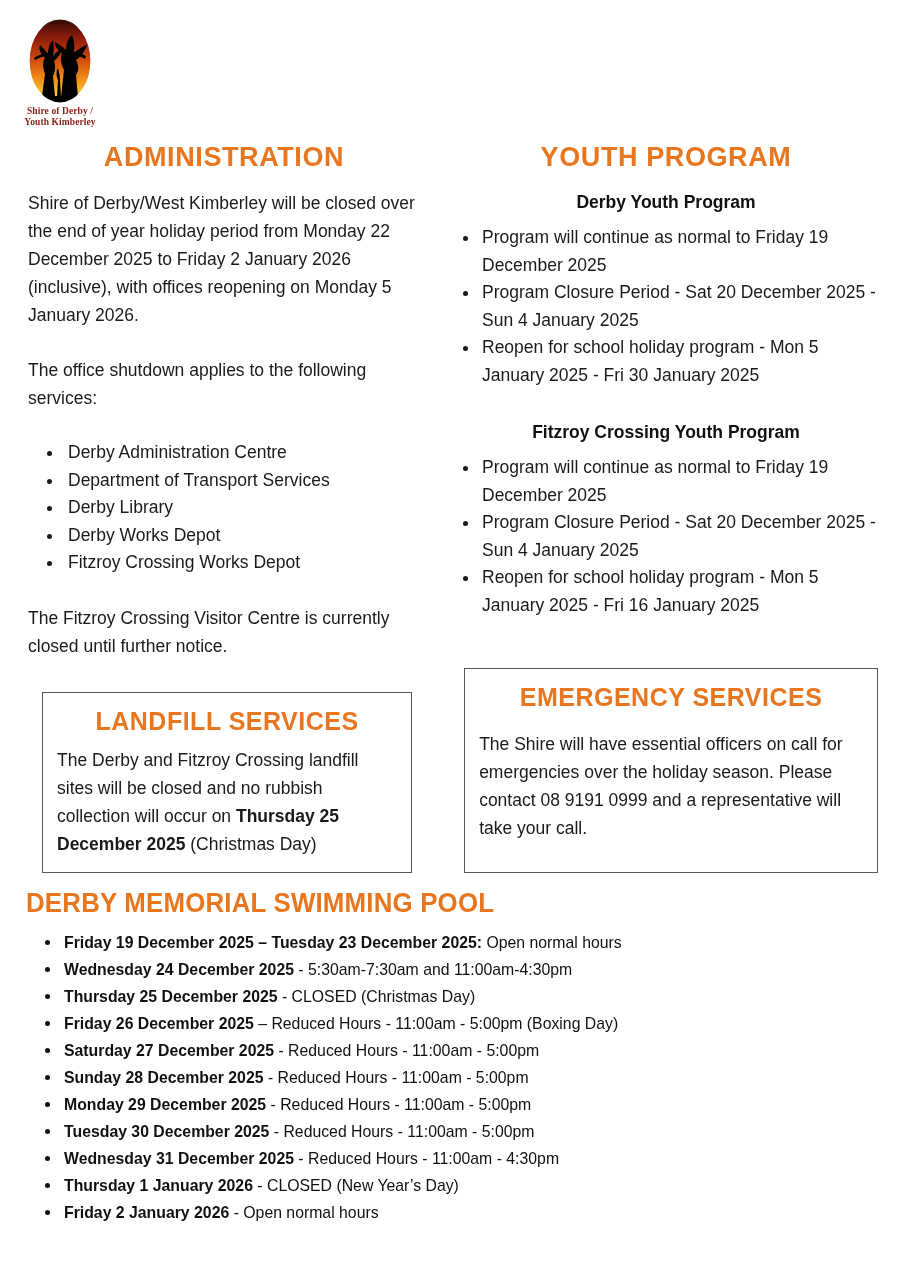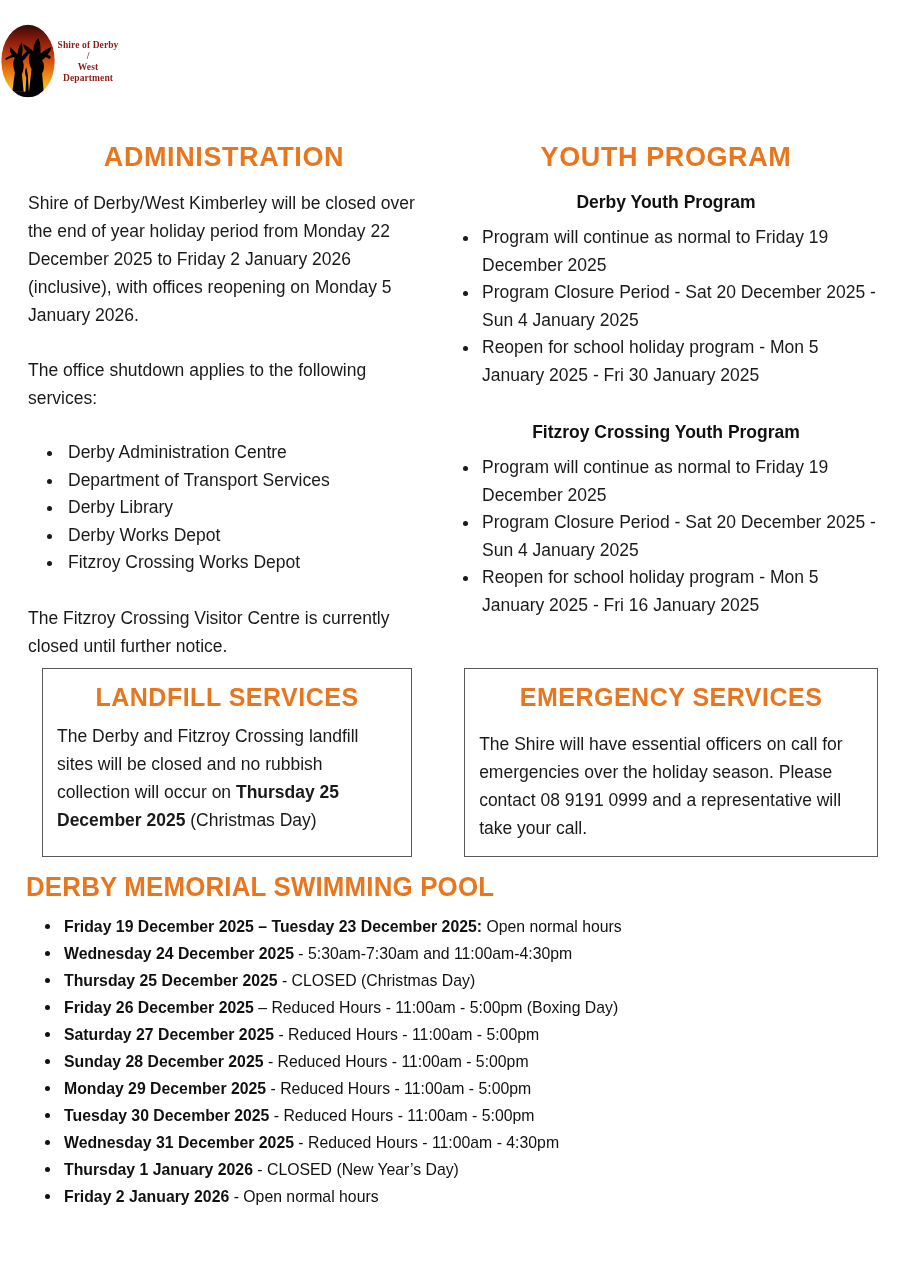--- a/index.html
+++ b/index.html
@@ -21,20 +21,21 @@
     display: flex;
     align-items: flex-start;
     padding: 12px 0 0 0;
     height: 128px;
     box-sizing: border-box;
   }
   .logo-wrap {
     width: 120px;
     min-width: 120px;
     display: flex;
+    flex-direction: column;
     align-items: center;
     padding-top: 6px;
   }
   .logo-oval {
     width: 64px;
     height: 86px;
     display: block;
   }
   .logo-caption {
     margin-top: 2px;
@@ -131,21 +132,21 @@
     padding: 0 26px 0 42px;
     box-sizing: border-box;
     gap: 52px;
   }
   .panel {
     border: 1.3px solid #595959;
     box-sizing: border-box;
     padding: 12px 14px 14px 14px;
     background: #fff;
   }
-  .panel.landfill { width: 372px; }
+  .panel.landfill { width: 372px; margin-top: 24px; }
   .panel.emergency { width: 416px; }
   .panel-head {
     color: #e8761e;
     font-weight: bold;
     font-size: 25px;
     text-align: center;
     letter-spacing: 0.5px;
     margin: 2px 0 10px 0;
   }
   .panel-body {
@@ -222,21 +223,21 @@
 
         <path d="M29 79 L30 62 C28 58 28 53 30 50 C31 54 32 58 32 62 L33 79 Z"></path>
 
         <path d="M6 40 C12 36 18 34 24 35 L24 37 C18 37 12 39 7 42 Z"></path>
         <path d="M58 38 C52 34 46 33 41 34 L41 36 C46 36 52 38 57 41 Z"></path>
       </g>
       <ellipse cx="32" cy="43" rx="31" ry="42" fill="none" stroke="#ffffff" stroke-width="1.2"></ellipse>
     </svg>
     <div class="logo-caption">
       <div>Shire of Derby /</div>
-      <div>West Department</div>
+      <div>Youth Kimberley</div>
     </div>
   </div>
 </div>
 
 <div class="cols">
 
   <div class="col-left">
     <div class="sec-head">ADMINISTRATION</div>
     <p class="body-text">Shire of Derby/West Kimberley will be closed over the end of year holiday period from Monday 22 December 2025 to Friday 2 January 2026 (inclusive), with offices reopening on Monday 5 January 2026.</p>
     <div class="gap-para"></div>

